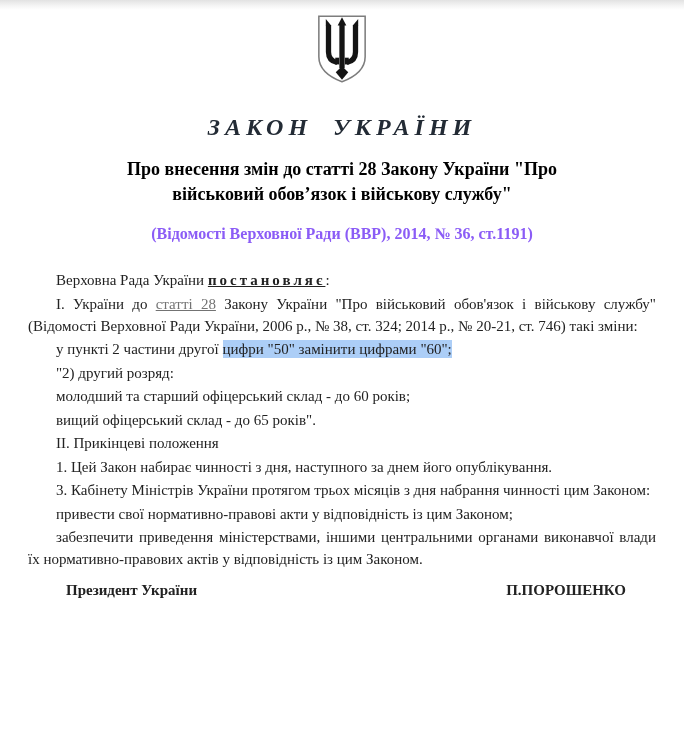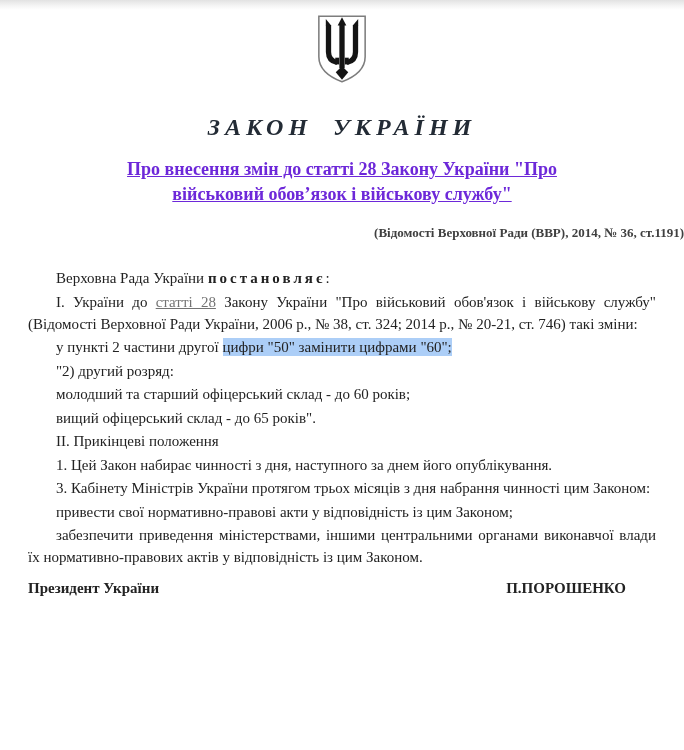--- a/index.html
+++ b/index.html
@@ -8,32 +8,32 @@
     font-family:"Liberation Serif","DejaVu Serif",serif;color:#222;
   }
   .top-fade{height:10px;background:linear-gradient(180deg,#e2e2e2 0%,#f4f4f4 55%,#ffffff 100%);}
   .emblem{display:block;margin:4px auto 0;width:54px;height:70px;}
   .doc-type{
     margin:30px 0 0;text-align:center;font-size:24px;font-weight:bold;font-style:italic;
     letter-spacing:5px;word-spacing:10px;color:#232b35;
   }
   .law-title{
     margin:16px auto 0;max-width:520px;text-align:center;
-    font-size:18px;line-height:25px;font-weight:bold;color:#6d28d9;text-decoration:underline;
+    font-size:18px;line-height:25px;font-weight:bold;color:#000000;
   }
-  .gazette{margin-top:18px;text-align:right;font-size:13px;font-weight:bold;color:#404040;}
+  .gazette{margin-top:18px;text-align:center;font-size:16px;font-weight:bold;color:#8b5cf6;}
   .content{padding:0 28px;}
   .para{margin:1.5px 0;text-indent:28px;text-align:justify;font-size:15px;line-height:22px;}
   .preamble{margin-top:26px;}
-  .spaced{font-weight:bold;letter-spacing:3px;}
+  .spaced{font-weight:bold;letter-spacing:3px;text-decoration:underline;}
   a.law-link{color:#737373;text-decoration:underline;cursor:pointer;}
   mark.hl{background:#accef7;color:inherit;padding:1px 0;}
   .signature{
     display:flex;justify-content:space-between;align-items:baseline;
-    font-weight:bold;font-size:15px;margin-top:12px;padding:0 58px 0 28px;
+    font-weight:bold;font-size:15px;margin-top:12px;padding:0 58px 0 66px;
   }
   .issuance{
     width:190px;margin:24px 0 0 28px;text-align:center;
     font-weight:bold;font-size:15px;line-height:16.5px;
   }
 </style>
 </head>
 <body>
 
 <div class="page">

